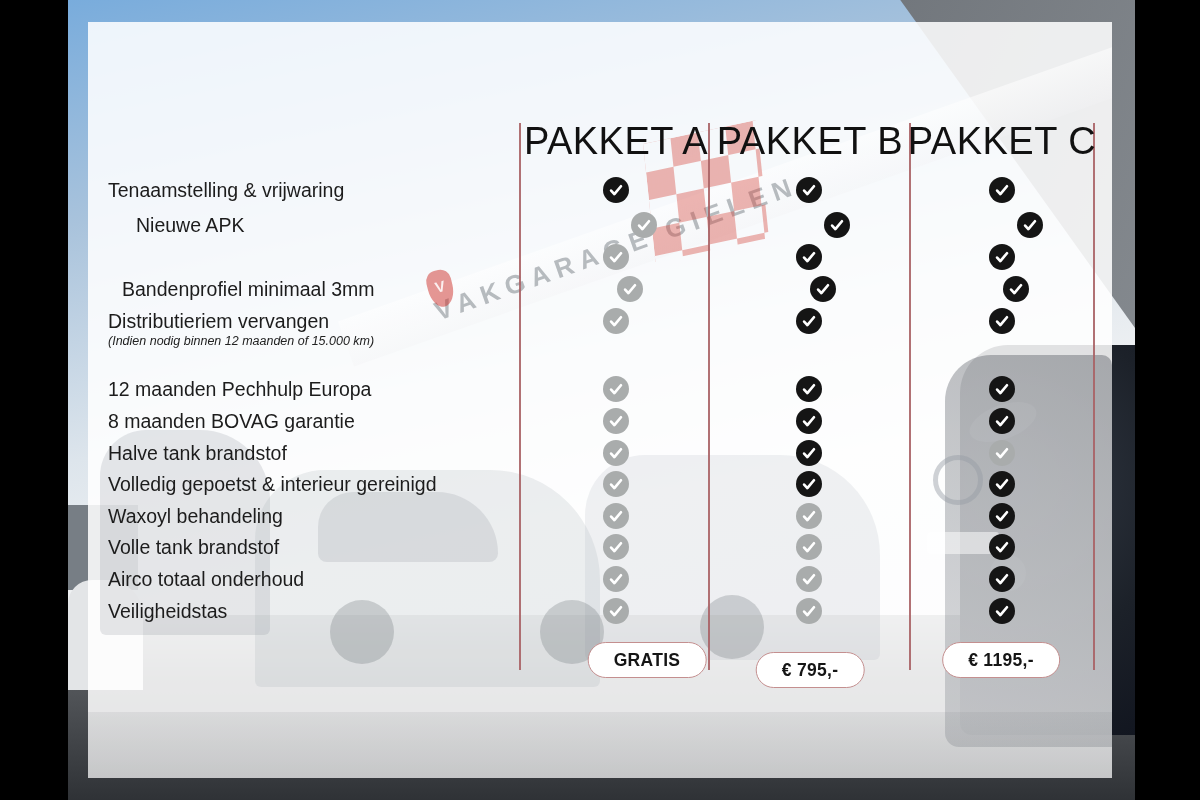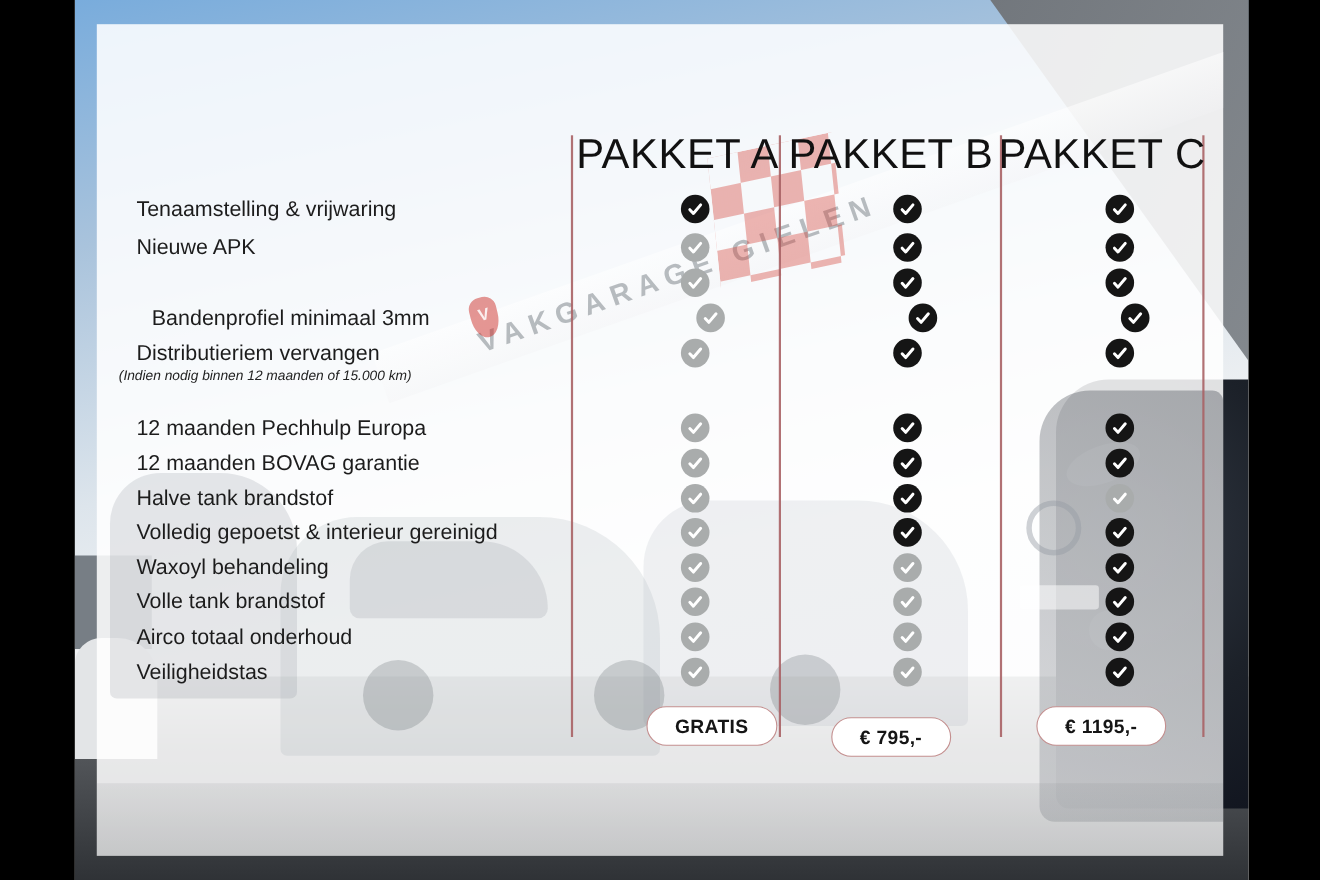--- a/index.html
+++ b/index.html
@@ -74,21 +74,21 @@
   .bar-right{left:1135px;width:65px;}
   
   .grid{position:absolute;inset:0;z-index:4;}
   .vline{position:absolute;top:123px;height:547px;width:2px;background:var(--divider,#a86265);opacity:.9;}
   .l1{left:519px;} .l2{left:708px;} .l3{left:909px;} .l4{left:1093px;}
   .pkg-h{
     position:absolute;top:120px;transform:translateX(-50%);
     font-size:38px;color:#111;letter-spacing:.5px;white-space:nowrap;
   }
   .h-a{left:616px;} .h-b{left:810px;} .h-c{left:1002px;}
-  .frow{position:absolute;left:16px;width:984px;height:33px;}
+  .frow{position:absolute;left:0;width:984px;height:33px;}
   .flabel{
     position:absolute;left:108px;top:0;line-height:33px;
     font-size:19.5px;color:#1c1c1c;white-space:nowrap;
   }
   .fcheck{
     position:absolute;top:3px;width:26px;height:26px;border-radius:50%;
     display:flex;align-items:center;justify-content:center;
   }
   .fcheck[data-state="included"]{background:var(--inc,#151515);}
   .fcheck[data-state="excluded"]{background:var(--exc,#a9acac);}
@@ -166,21 +166,21 @@
       <svg viewBox="0 0 24 24">
               <path d="M5.5 12.8l4.3 4.6L18.6 7" stroke="#fff" stroke-width="3.6" fill="none" stroke-linecap="round" stroke-linejoin="round"></path>
             </svg>
     </span>
     <span class="fcheck cc" data-state="included">
       <svg viewBox="0 0 24 24">
               <path d="M5.5 12.8l4.3 4.6L18.6 7" stroke="#fff" stroke-width="3.6" fill="none" stroke-linecap="round" stroke-linejoin="round"></path>
             </svg>
     </span>
   </div>
-        <div class="frow" style="top: 209px;">
+        <div class="frow" style="top: 209px; margin-left: 28px;">
     <span class="flabel">Nieuwe APK</span>
     <span class="fcheck ca" data-state="excluded">
       <svg viewBox="0 0 24 24">
               <path d="M5.5 12.8l4.3 4.6L18.6 7" stroke="#fff" stroke-width="3.6" fill="none" stroke-linecap="round" stroke-linejoin="round"></path>
             </svg>
     </span>
     <span class="fcheck cb" data-state="included">
       <svg viewBox="0 0 24 24">
               <path d="M5.5 12.8l4.3 4.6L18.6 7" stroke="#fff" stroke-width="3.6" fill="none" stroke-linecap="round" stroke-linejoin="round"></path>
             </svg>
@@ -256,21 +256,21 @@
               <path d="M5.5 12.8l4.3 4.6L18.6 7" stroke="#fff" stroke-width="3.6" fill="none" stroke-linecap="round" stroke-linejoin="round"></path>
             </svg>
     </span>
     <span class="fcheck cc" data-state="included">
       <svg viewBox="0 0 24 24">
               <path d="M5.5 12.8l4.3 4.6L18.6 7" stroke="#fff" stroke-width="3.6" fill="none" stroke-linecap="round" stroke-linejoin="round"></path>
             </svg>
     </span>
   </div>
         <div class="frow" style="top: 405px;">
-    <span class="flabel">12 maanden BOVAG garantie</span>
+    <span class="flabel">8 maanden BOVAG garantie</span>
     <span class="fcheck ca" data-state="excluded">
       <svg viewBox="0 0 24 24">
               <path d="M5.5 12.8l4.3 4.6L18.6 7" stroke="#fff" stroke-width="3.6" fill="none" stroke-linecap="round" stroke-linejoin="round"></path>
             </svg>
     </span>
     <span class="fcheck cb" data-state="included">
       <svg viewBox="0 0 24 24">
               <path d="M5.5 12.8l4.3 4.6L18.6 7" stroke="#fff" stroke-width="3.6" fill="none" stroke-linecap="round" stroke-linejoin="round"></path>
             </svg>
     </span>

